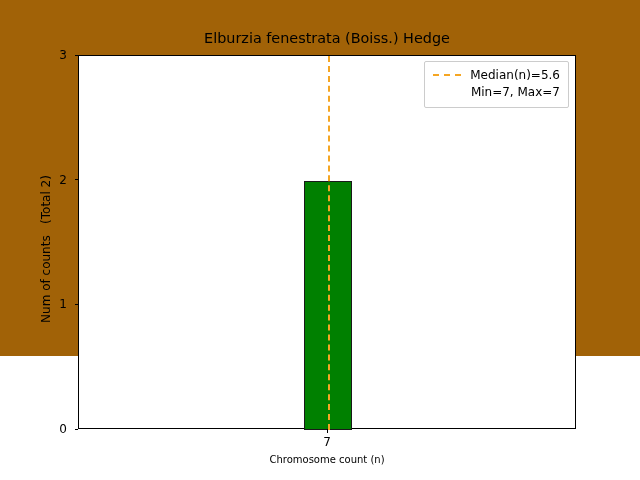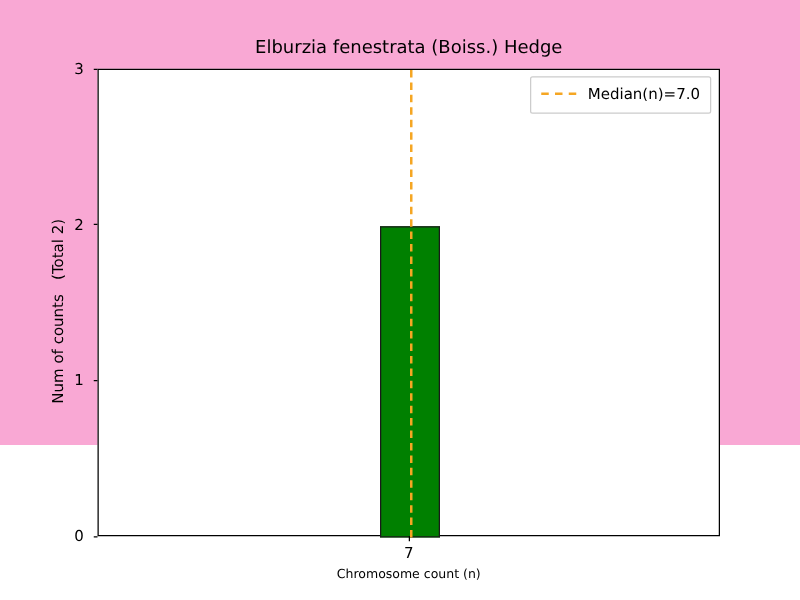--- a/index.html
+++ b/index.html
@@ -10,21 +10,21 @@
     width: 640px;
     height: 480px;
     background: #ffffff;
     font-family: "DejaVu Sans", sans-serif;
     overflow: hidden;
   }
   #figure {
     position: relative;
     width: 640px;
     height: 356px;
-    background: #f9a8d4;
+    background: #a16207;
   }
 
   
   #chart-title {
     position: absolute;
     left: 78px;
     top: 30px;
     width: 498px;
     text-align: center;
     font-size: 14.4px;
@@ -175,21 +175,22 @@
 
   <div id="chart-title">Elburzia fenestrata (Boiss.) Hedge</div>
 
   <div id="plot-area">
       <div class="bar" style="left: 225.345px; width: 47.31px; top: 124.667px; height: 249.333px; background: rgb(0, 128, 0); border-color: rgb(26, 26, 26);"></div>
 
     <div id="median-line" style="left: 249px; border-left-color: rgb(245, 166, 35);"></div>
       <div id="legend">
       <div id="legend-dash"></div>
       <div id="legend-text">
-        <span>Median(n)=7.0</span>
+        <span>Median(n)=5.6</span>
+        <span>Min=7, Max=7</span>
       </div>
     </div>
   </div>
 
   <div id="ytick-container">
       <div class="ytick-wrap" style="top: 429px;">
         <div class="ytick-label">0</div>
         <div class="ytick-mark"></div>
       </div>
       <div class="ytick-wrap" style="top: 304.333px;">

